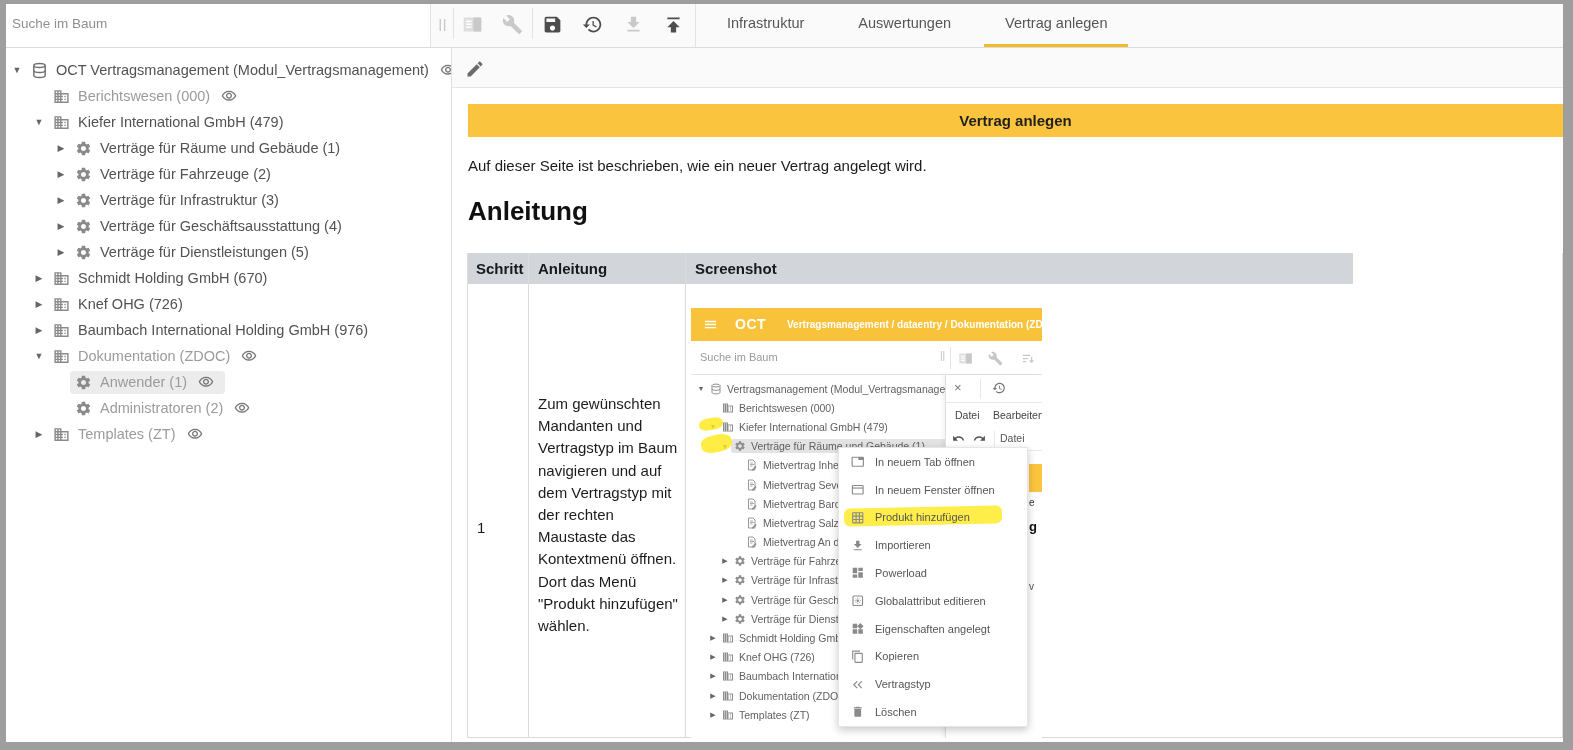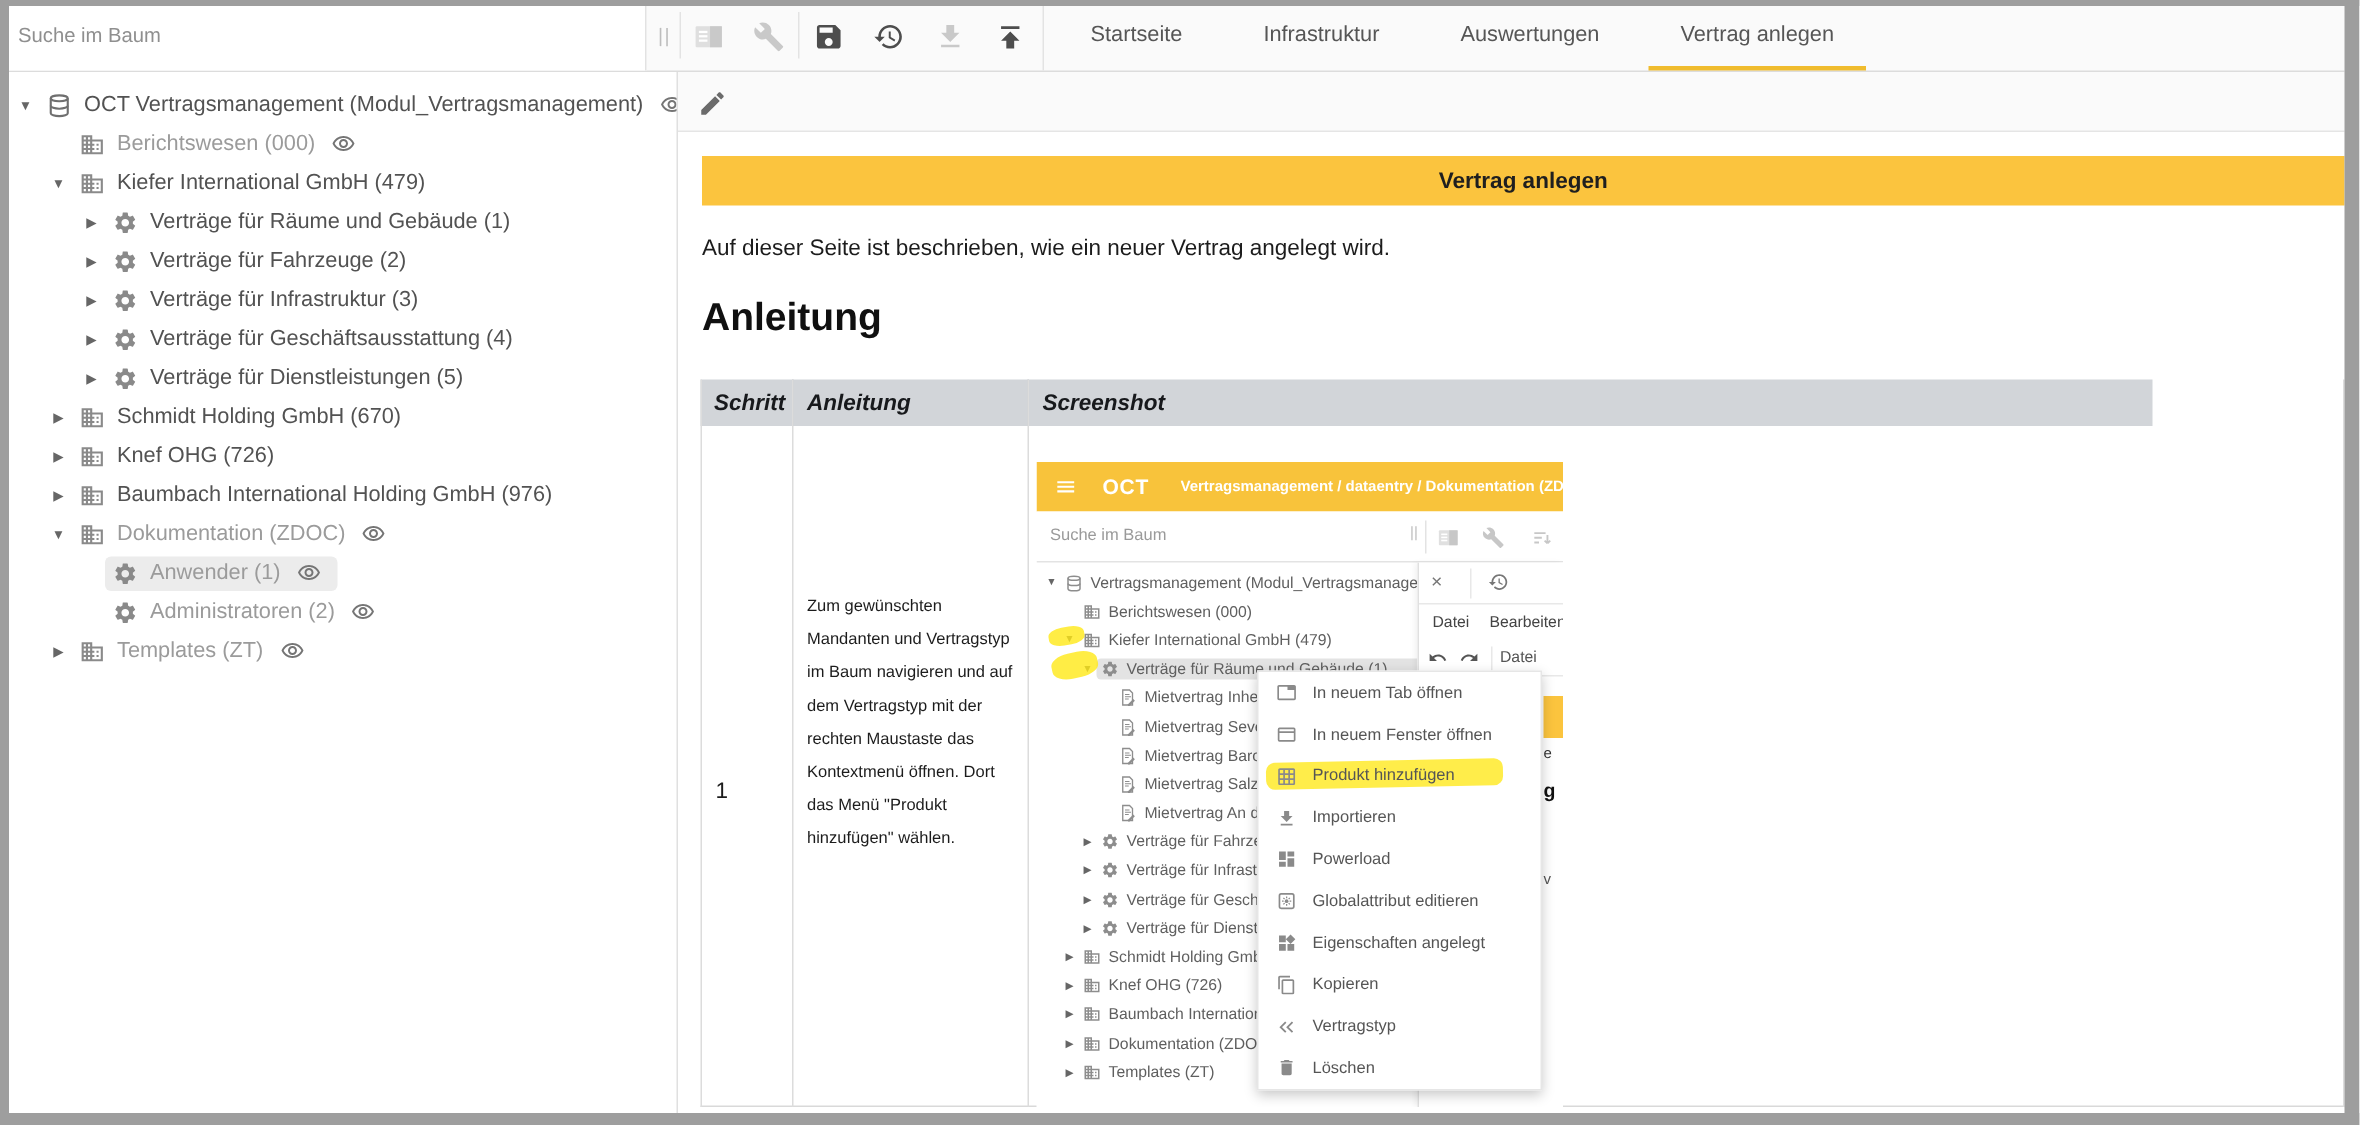--- a/index.html
+++ b/index.html
@@ -47,28 +47,28 @@
   
   #editbar { position:absolute; left:452px; top:48px; width:1111px; height:40px; background:#fafafa; border-bottom:1px solid #e5e5e5; }
   #edit-btn { position:absolute; left:10px; top:8px; width:26px; height:26px; color:#6b6b6b; cursor:pointer; display:flex; align-items:center; justify-content:center; }
   #edit-btn svg { width:20px; height:20px; }
   #banner { position:absolute; left:468px; top:104px; width:1095px; height:33px; background:#fbc43e; text-align:center; line-height:33px; font-size:15px; font-weight:bold; color:#1f1f1f; }
   #intro { position:absolute; left:468px; top:157px; font-size:15px; color:#1c1c1c; }
   #section-heading { position:absolute; left:468px; top:196px; font-size:26px; font-weight:bold; color:#101010; }
 
   
   #doc-table { position:absolute; left:467px; top:253px; width:1096px; height:485px; border-bottom:1px solid #d9d9d9; }
-  #thead { position:absolute; left:0; top:0; width:968px; height:31px; background:#d2d5d9; display:flex;font-style:italic; }
+  #thead { position:absolute; left:0; top:0; width:886px; height:31px; background:#d2d5d9; display:flex; }
   .th { font-size:15px; font-weight:bold; color:#17191c; line-height:31px; padding-left:9px; border-left:1px solid #c4c8cd; }
   .th:first-child { border-left:none; }
   .th.c1 { width:61px; } .th.c2 { width:157px; } .th.c3 { flex:1; }
   .tline { position:absolute; top:0; width:1px; height:485px; background:#dcdcdc; }
   .tline.l0 { left:0; } .tline.l1 { left:61px; } .tline.l2 { left:218px; } .tline.l3 { left:1095px; }
   #step-no { position:absolute; left:10px; top:266px; width:40px; font-size:15px; color:#1c1c1c; }
-  #step-text { position:absolute; left:71px; top:140px; width:141px; font-size:11px; line-height:22.2px; color:#1c1c1c; }
+  #step-text { position:absolute; left:71px; top:140px; width:141px; font-size:15px; line-height:22.2px; color:#1c1c1c; }
 
   
   #embed { position:absolute; left:691px; top:308px; width:351px; height:430px; overflow:hidden; background:#fff; }
   #em-header { position:absolute; left:0; top:0; width:351px; height:33px; background:#f8c33b;text-align:center; }
   #em-burger { position:absolute; left:10px; top:9px; width:18px; height:15px; color:#fff; }
   #em-burger svg { width:17px; height:15px; }
   #em-logo { position:absolute; left:44px; top:8px; font-size:14px; font-weight:bold; color:#fff; letter-spacing:.5px; }
   #em-crumb { position:absolute; left:96px; top:11px; right:0; font-size:10px; font-weight:bold; color:#fff; white-space:nowrap; overflow:hidden; }
   #em-toolbar { position:absolute; left:0; top:33px; width:351px; height:34px; background:#fff; border-bottom:1px solid #e3e3e3; }
   #em-search { position:absolute; left:9px; top:10px; font-size:11px; color:#9a9a9a; }
@@ -164,21 +164,20 @@
         <span class="ic tico">
           <svg viewBox="0 0 24 24" fill="currentColor">
             <path d="M5 4v2h14V4H5zm7 4l-7 7h4v6h6v-6h4l-7-7z"></path>
           </svg>
         </span>
       </div>
     </div>
   <div class="vsep" style="left:532px"></div>
   <div class="vsep" style="left:695px; top:4px; height:43px"></div>
   <div id="tabs">
-      <div class="tab">Startseite</div>
       <div class="tab">Infrastruktur</div>
       <div class="tab">Auswertungen</div>
       <div class="tab active">Vertrag anlegen</div>
     </div>
 </div>
 
 <div id="sidebar">
     <div class="trow" style="padding-left: 8px;">
       <span class="arr">▼</span>
       <span class="pill">

